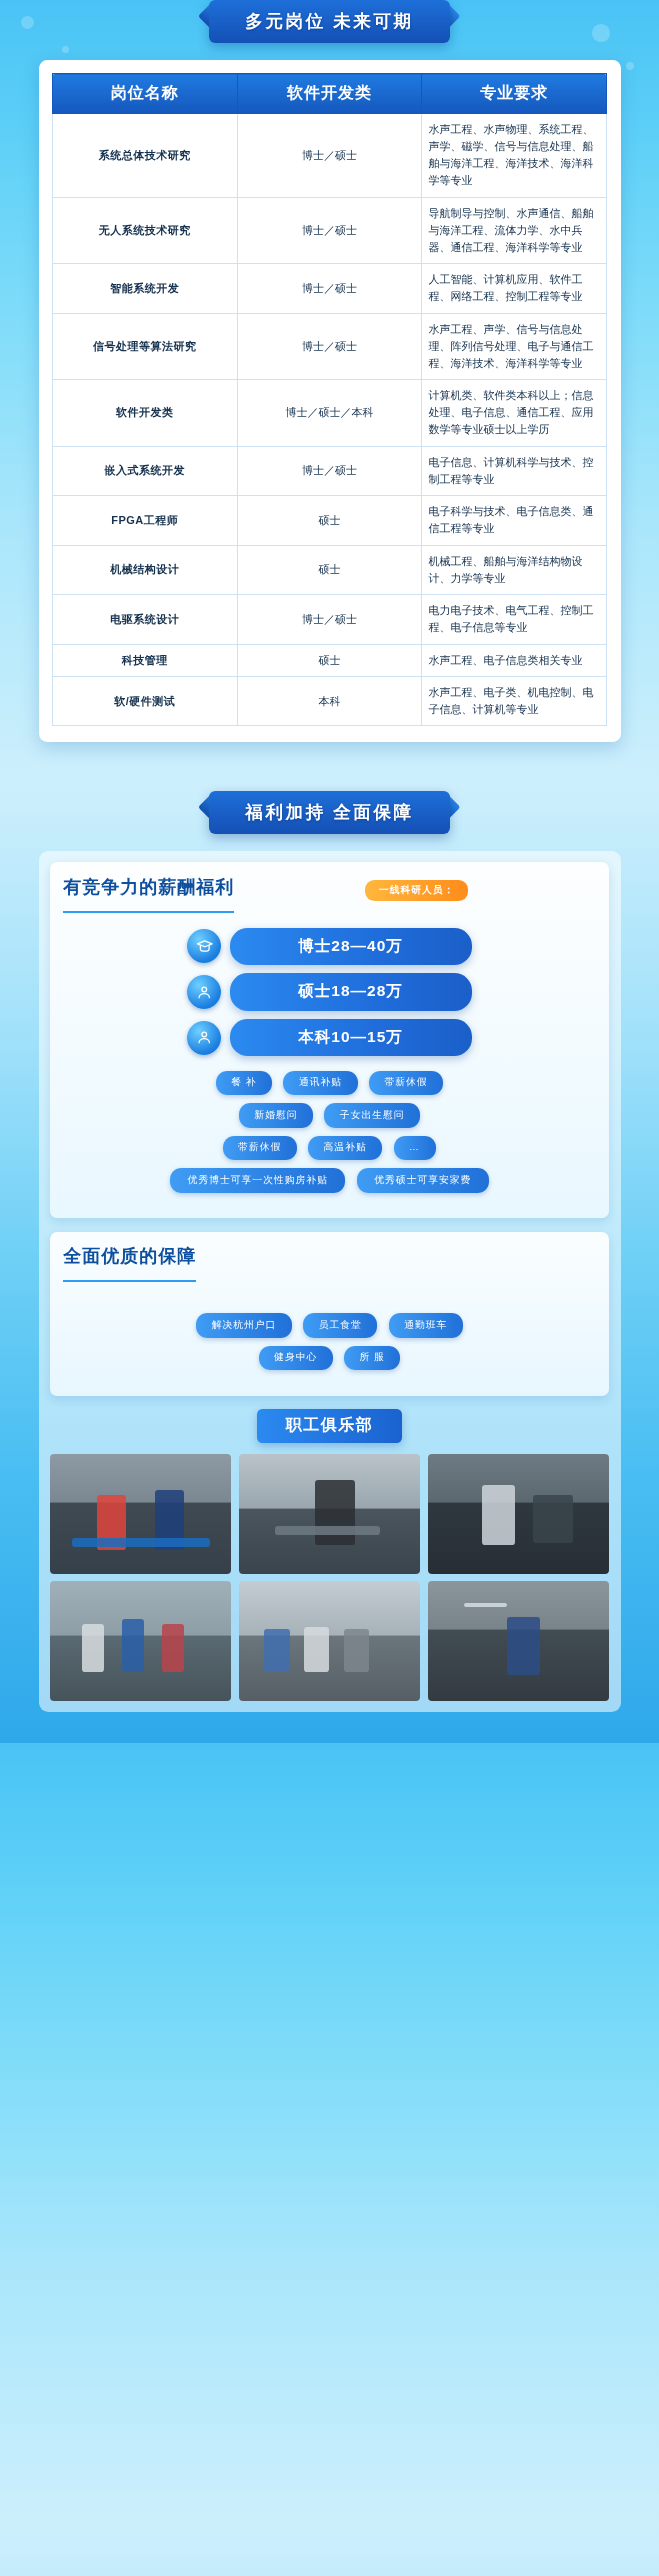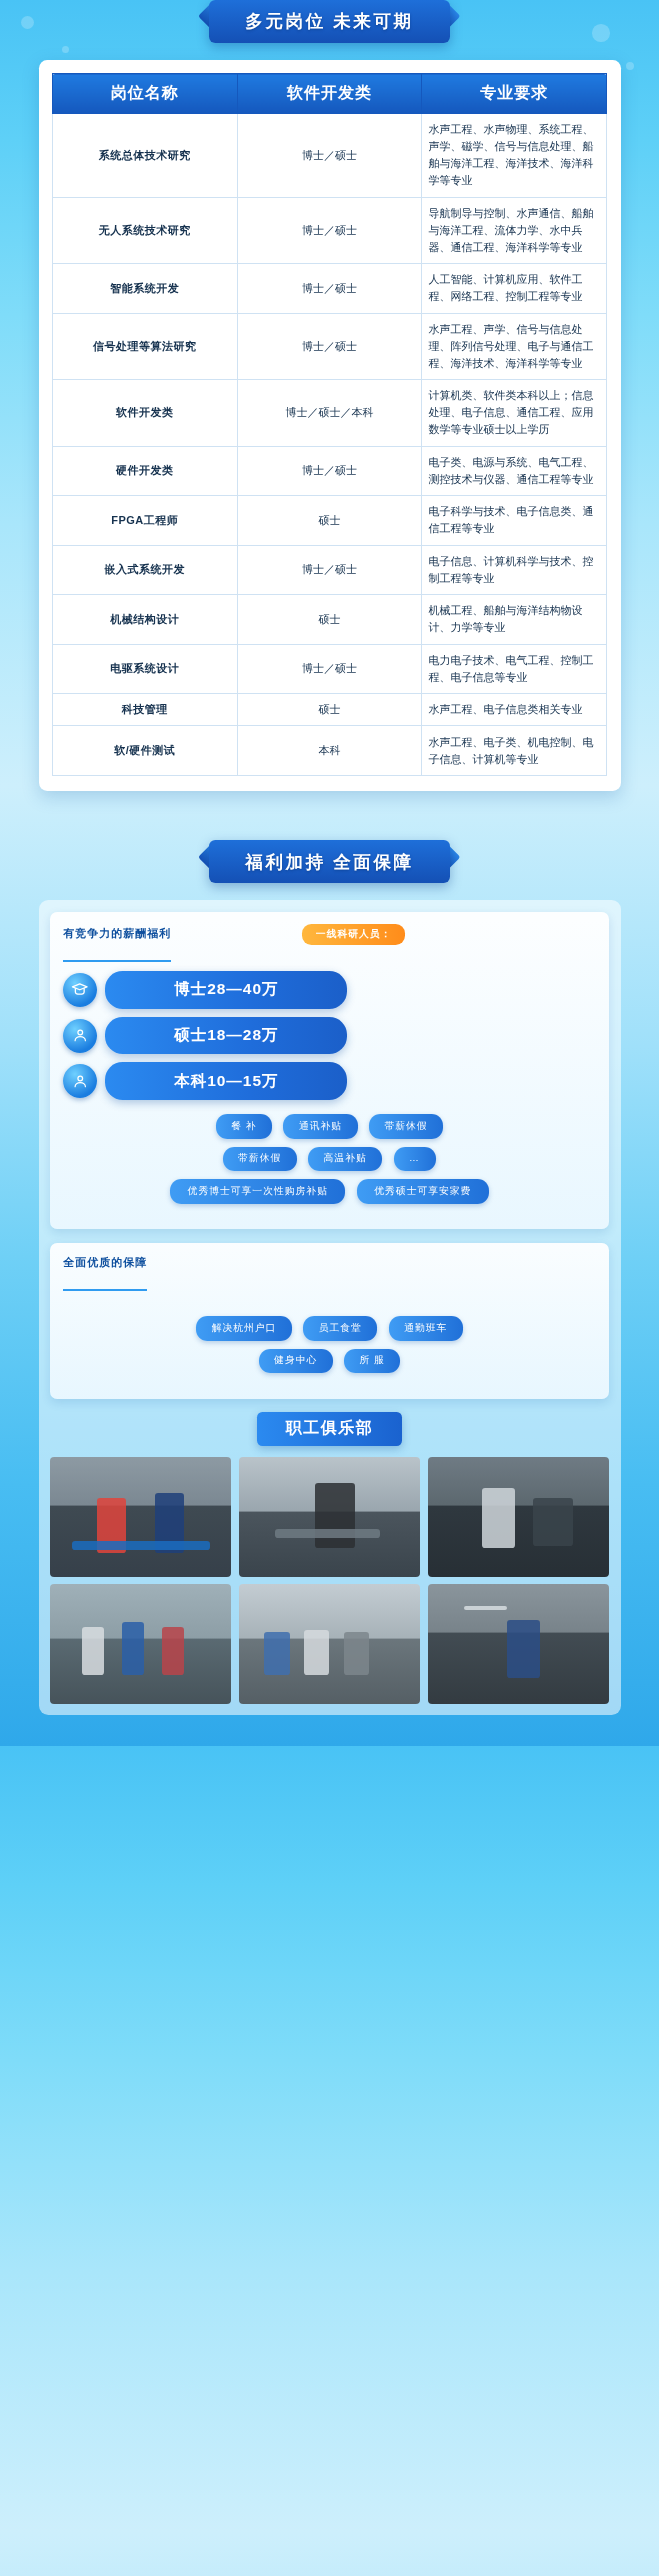--- a/index.html
+++ b/index.html
@@ -112,44 +112,44 @@
   }
   .sub-card {
     background: linear-gradient(180deg, rgba(255,255,255,0.92), rgba(236,248,255,0.92));
     border-radius: 7.2px;
     padding: 12.4px 13.4px 17.5px;
     box-shadow: 0 3.1px 9.3px rgba(20,90,170,0.14);
     margin-bottom: 13.4px;
   }
   .sub-title {
     display: inline-block;
-    font-size: 11px;
+    font-size: 18px;
     font-weight: bold;
     color: #0e4f9e;
     letter-spacing: 1px;
-    padding-bottom: 19px;
+    padding-bottom: 12px;
     border-bottom: 2.1px solid #2f9bf0;
-    margin-bottom: 9px;
+    margin-bottom: 15px;
   }
   .group-label {
     display: inline-block;
     background: linear-gradient(90deg, #ffb73d, #ff8c1a);
     color: #fff;
     font-size: 9.8px;
     font-weight: bold;
     letter-spacing: 1px;
     padding: 4.1px 13.4px;
     border-radius: 9.3px;
     margin-left: 129px;
     margin-bottom: 9.3px;
   }
   .salary-row {
     display: flex;
     align-items: center;
-    justify-content: flex-start;
+    justify-content: center;
     gap: 8.2px;
     margin-bottom: 8.2px;
   }
   .salary-badge {
     width: 34px; height: 34px;
     border-radius: 50%;
     background: radial-gradient(circle at 35% 30%, #6fd0ff, #1a7de0 70%);
     display: flex; align-items: center; justify-content: center;
     color: #fff; font-size: 15.5px;
     box-shadow: 0 2.1px 5.2px rgba(12,70,140,0.35);
@@ -276,33 +276,28 @@
           <td class="c-name">信号处理等算法研究</td>
           <td class="c-edu">博士／硕士</td>
           <td class="c-major">水声工程、声学、信号与信息处理、阵列信号处理、电子与通信工程、海洋技术、海洋科学等专业</td>
         </tr>
         <tr>
           <td class="c-name">软件开发类</td>
           <td class="c-edu">博士／硕士／本科</td>
           <td class="c-major">计算机类、软件类本科以上；信息处理、电子信息、通信工程、应用数学等专业硕士以上学历</td>
         </tr>
         <tr>
-          <td class="c-name">硬件开发类</td>
-          <td class="c-edu">博士／硕士</td>
-          <td class="c-major">电子类、电源与系统、电气工程、测控技术与仪器、通信工程等专业</td>
+          <td class="c-name">嵌入式系统开发</td>
+          <td class="c-edu">博士／硕士</td>
+          <td class="c-major">电子信息、计算机科学与技术、控制工程等专业</td>
         </tr>
         <tr>
           <td class="c-name">FPGA工程师</td>
           <td class="c-edu">硕士</td>
           <td class="c-major">电子科学与技术、电子信息类、通信工程等专业</td>
-        </tr>
-        <tr>
-          <td class="c-name">嵌入式系统开发</td>
-          <td class="c-edu">博士／硕士</td>
-          <td class="c-major">电子信息、计算机科学与技术、控制工程等专业</td>
         </tr>
         <tr>
           <td class="c-name">机械结构设计</td>
           <td class="c-edu">硕士</td>
           <td class="c-major">机械工程、船舶与海洋结构物设计、力学等专业</td>
         </tr>
         <tr>
           <td class="c-name">电驱系统设计</td>
           <td class="c-edu">博士／硕士</td>
           <td class="c-major">电力电子技术、电气工程、控制工程、电子信息等专业</td>
@@ -366,20 +361,24 @@
           <div class="salary-pill">本科10—15万</div>
         </div>
 
         <div class="tag-rows">
           <div class="tag-row">
             <div class="tag">餐 补</div>
             <div class="tag">通讯补贴</div>
             <div class="tag">带薪休假</div>
           </div>
           <div class="tag-row">
+            <div class="tag">新婚慰问</div>
+            <div class="tag">子女出生慰问</div>
+          </div>
+          <div class="tag-row">
             <div class="tag">带薪休假</div>
             <div class="tag">高温补贴</div>
             <div class="tag dots">…</div>
           </div>
           <div class="tag-row">
             <div class="tag wide">优秀博士可享一次性购房补贴</div>
             <div class="tag wide">优秀硕士可享安家费</div>
           </div>
         </div>
       </div>

